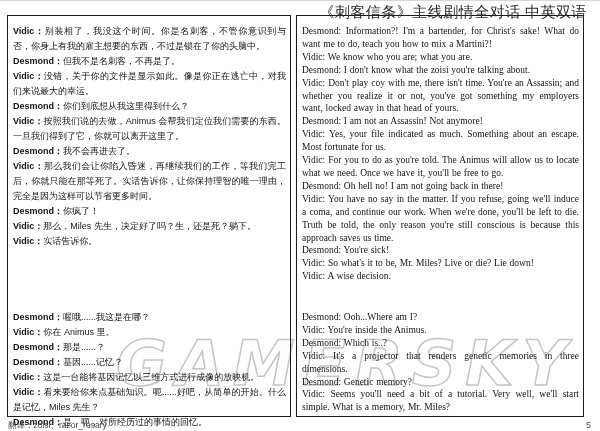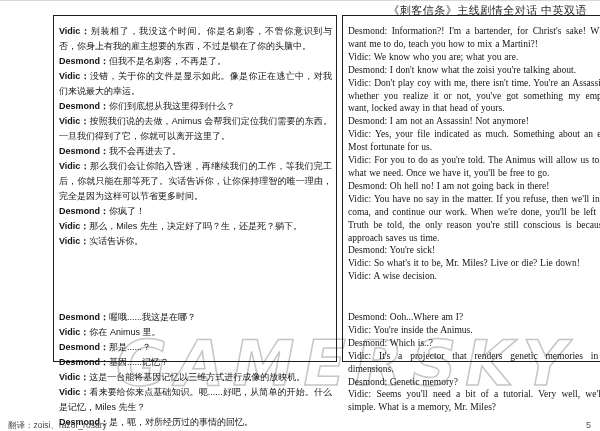--- a/index.html
+++ b/index.html
@@ -5,36 +5,35 @@
   html,body{margin:0;padding:0;}
   body{
     width:600px;height:431px;position:relative;overflow:hidden;
     background:#ffffff;
     font-family:"Liberation Sans","DejaVu Sans",sans-serif;
   }
   .page{position:absolute;inset:0;border-top:1px solid #d8d8d8;}
   .header-title{
     position:absolute;top:2px;right:13px;
     font-family:"Liberation Serif","DejaVu Serif",serif;
-    font-size:11px;color:#2a2a2a;letter-spacing:0.5px;
+    font-size:15px;color:#2a2a2a;letter-spacing:0.5px;
     z-index:3;
   }
   .watermark{
     position:absolute;left:116px;top:326px;z-index:0;
     font-family:"DejaVu Sans","Liberation Sans",sans-serif;
     font-size:62px;font-weight:bold;font-style:italic;
     letter-spacing:9px;white-space:nowrap;
     color:transparent;-webkit-text-stroke:1.5px #c6c6c6;
     pointer-events:none;
   }
   .col{
-    position:absolute;top:14px;height:347px;
+    position:absolute;top:14px;height:402px;
     border:1px solid #1c1c1c;background:transparent;z-index:1;
     box-sizing:border-box;
-    margin-left:46px;
   }
   .col-left{left:7px;width:284px;}
   .col-right{left:296px;width:288px;font-family:Liberation Serif, serif;}
   .block{position:absolute;left:5px;right:4px;}
   #col-zh .block-0{top:8px;}
   #col-zh .block-1{top:294px;}
   #col-en .block-0{top:9px;}
   #col-en .block-1{top:295px;}
   .para{margin:0;text-align:justify;color:#141414;}
   #col-zh .para{font-size:9px;line-height:15px;}
@@ -87,21 +86,21 @@
   <div id="col-en" class="col col-right">
       <div class="block block-0">
         <p class="para"><b class="speaker">Desmond: </b><span class="dlg-text">Information?! I'm a bartender, for Christ's sake! What do want me to do, teach you how to mix a Martini?!</span></p>
         <p class="para"><b class="speaker">Vidic: </b><span class="dlg-text">We know who you are; what you are.</span></p>
         <p class="para"><b class="speaker">Desmond: </b><span class="dlg-text">I don't know what the zoisi you're talking about.</span></p>
         <p class="para"><b class="speaker">Vidic: </b><span class="dlg-text">Don't play coy with me, there isn't time. You're an Assassin; and whether you realize it or not, you've got something my employers want, locked away in that head of yours.</span></p>
         <p class="para"><b class="speaker">Desmond: </b><span class="dlg-text">I am not an Assassin! Not anymore!</span></p>
         <p class="para"><b class="speaker">Vidic: </b><span class="dlg-text">Yes, your file indicated as much. Something about an escape. Most fortunate for us.</span></p>
         <p class="para"><b class="speaker">Vidic: </b><span class="dlg-text">For you to do as you're told. The Animus will allow us to locate what we need. Once we have it, you'll be free to go.</span></p>
         <p class="para"><b class="speaker">Desmond: </b><span class="dlg-text">Oh hell no! I am not going back in there!</span></p>
-        <p class="para"><b class="speaker">Vidic: </b><span class="dlg-text">You have no say in the matter. If you refuse, then we'll induce a coma, and continue our work. When we're done, you'll be left to die. Truth be told, the only reason you're still conscious is because this approach saves us time.</span></p>
+        <p class="para"><b class="speaker">Vidic: </b><span class="dlg-text">You have no say in the matter. If you refuse, going we'll induce a coma, and continue our work. When we're done, you'll be left to die. Truth be told, the only reason you're still conscious is because this approach saves us time.</span></p>
         <p class="para"><b class="speaker">Desmond: </b><span class="dlg-text">You're sick!</span></p>
         <p class="para"><b class="speaker">Vidic: </b><span class="dlg-text">So what's it to be, Mr. Miles? Live or die? Lie down!</span></p>
         <p class="para"><b class="speaker">Vidic: </b><span class="dlg-text">A wise decision.</span></p>
       </div>
       <div class="block block-1">
         <p class="para"><b class="speaker">Desmond: </b><span class="dlg-text">Ooh...Where am I?</span></p>
         <p class="para"><b class="speaker">Vidic: </b><span class="dlg-text">You're inside the Animus.</span></p>
         <p class="para"><b class="speaker">Desmond: </b><span class="dlg-text">Which is..?</span></p>
         <p class="para"><b class="speaker">Vidic: </b><span class="dlg-text">It's a projector that renders genetic memories in three dimensions.</span></p>
         <p class="para"><b class="speaker">Desmond: </b><span class="dlg-text">Genetic memory?</span></p>

